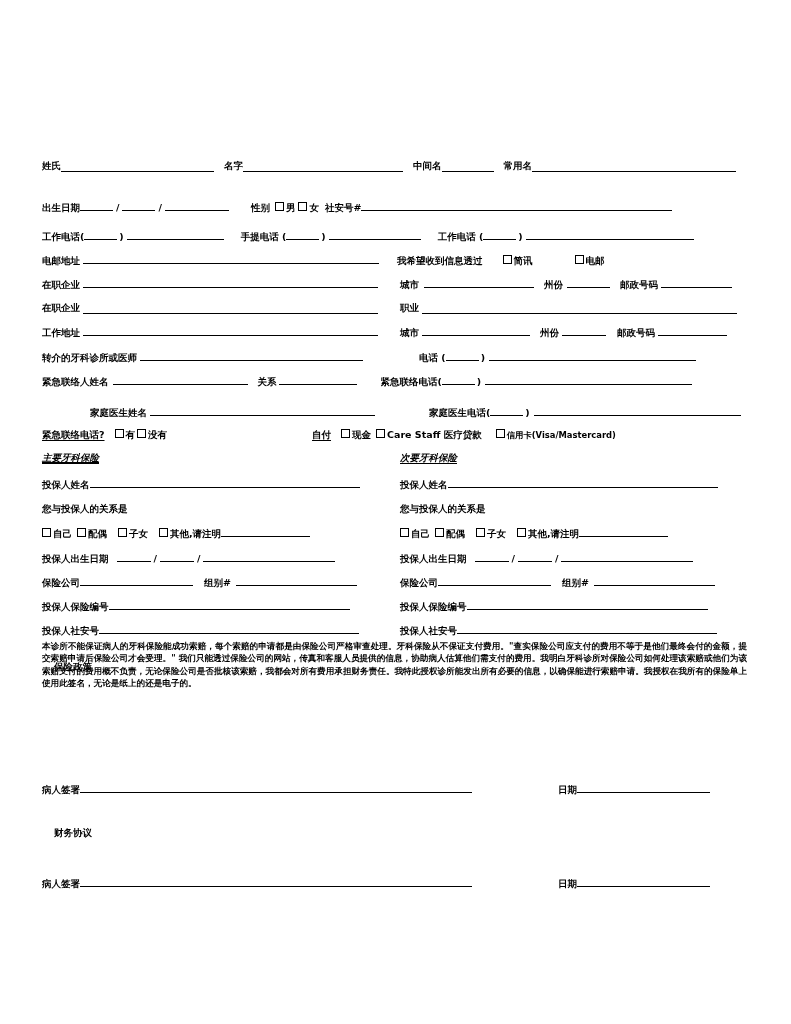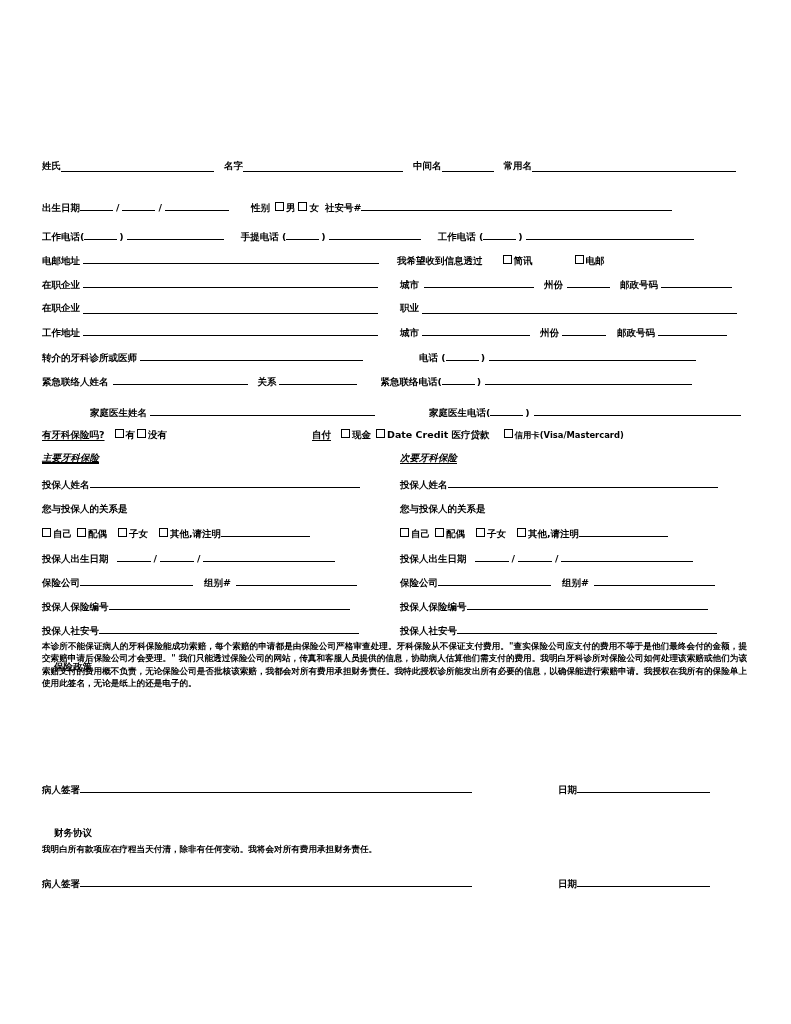--- a/index.html
+++ b/index.html
@@ -237,33 +237,33 @@
     <span class="lbl">家庭医生姓名</span>
     <span class="rule" style="width:225px; margin-left:3px;"></span>
     <span style="display:inline-block;width:54px;"></span>
     <span class="lbl">家庭医生电话(</span>
     <span class="rule" style="width:33px;"></span>
     <span class="lbl" style="margin-left:2px;">)</span>
     <span class="rule" style="width:207px; margin-left:4px;"></span>
   </div>
 
   <div class="row col-l" style="top:429px;">
-    <span class="lbl u">有牙科保险吗?</span>
+    <span class="lbl u">紧急联络电话?</span>
     <span style="display:inline-block;width:10px;"></span>
     <span class="box"></span>
     <span class="lbl">有</span>
     <span class="box" style="margin-left:2px;"></span>
     <span class="lbl">没有</span>
     <span style="display:inline-block;width:145px;"></span>
     <span class="lbl u">自付</span>
     <span style="display:inline-block;width:10px;"></span>
     <span class="box"></span>
     <span class="lbl">现金</span>
     <span class="box" style="margin-left:5px;"></span>
-    <span class="lbl">Date Credit 医疗贷款</span>
+    <span class="lbl">Care Staff 医疗贷款</span>
     <span style="display:inline-block;width:14px;"></span>
     <span class="box"></span>
     <span class="lbl" style="font-size:8.4px;">信用卡(Visa/Mastercard)</span>
   </div>
 
   <div class="row col-l" style="top:452px;text-decoration:underline;">
     <span class="lbl it u">主要牙科保险</span>
   </div>
   <div class="row col-r" style="top:452px;">
     <span class="lbl it u">次要牙科保险</span>
@@ -363,21 +363,20 @@
 
   <div class="row sig-row" style="top:783px;">
     <span class="lbl">病人签署</span>
     <span class="rule" style="width:392px;"></span>
     <span style="display:inline-block;width:86px;"></span>
     <span class="lbl">日期</span>
     <span class="rule" style="width:133px;"></span>
   </div>
 
   <div class="sec-head" style="top:827px;">财务协议</div>
-  <div class="para" style="top:843px;">我明白所有款项应在疗程当天付清，除非有任何变动。我将会对所有费用承担财务责任。</div>
 
   <div class="row sig-row" style="top:877px;">
     <span class="lbl">病人签署</span>
     <span class="rule" style="width:392px;"></span>
     <span style="display:inline-block;width:86px;"></span>
     <span class="lbl">日期</span>
     <span class="rule" style="width:133px;"></span>
   </div>
 
 </div>

